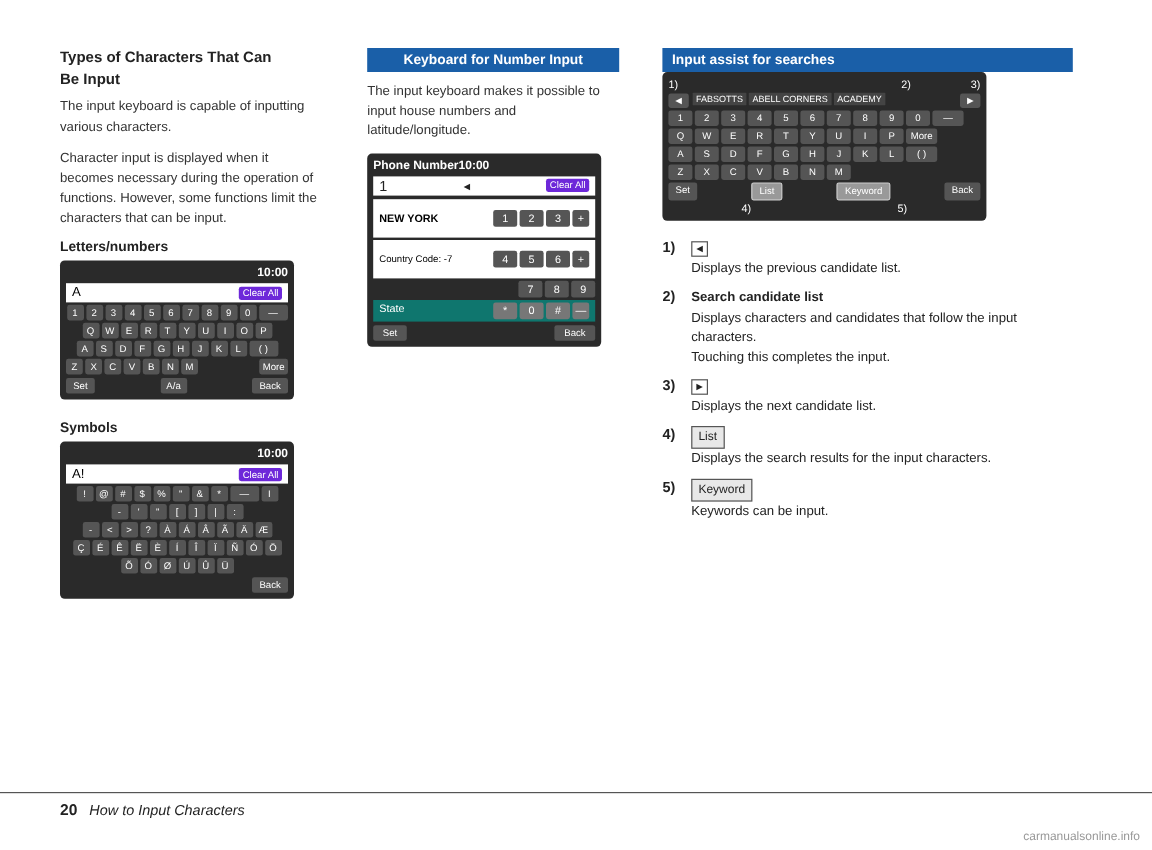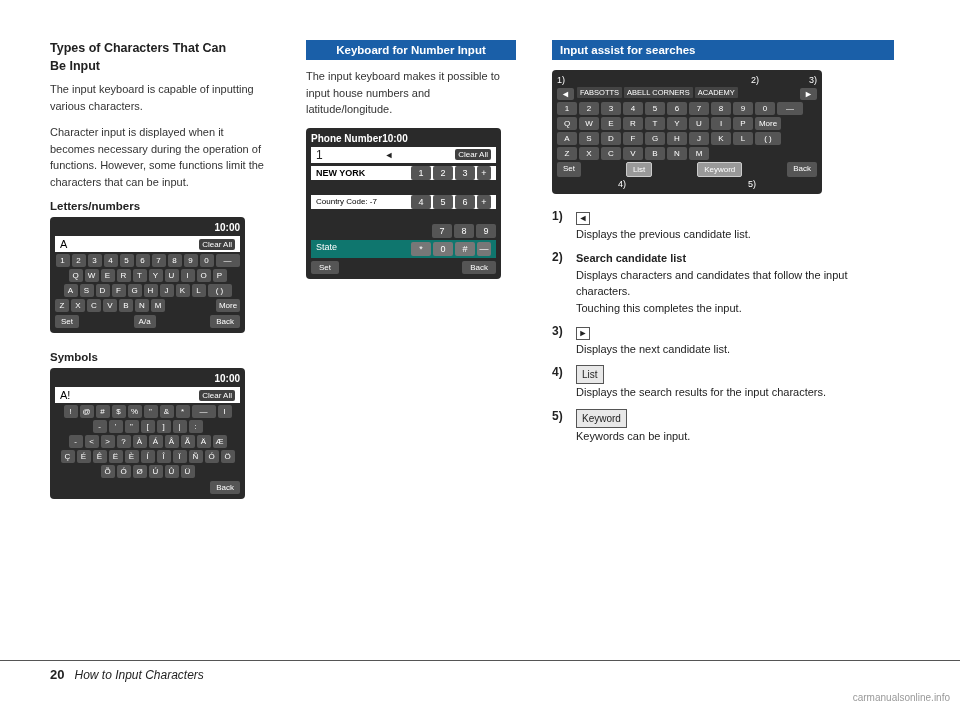--- a/index.html
+++ b/index.html
@@ -79,21 +79,21 @@
       font-size: 11px;
       height: 16px;
     }
 
     .kb-input-text {
       color: #000;
       font-size: 11px;
     }
 
     .kb-clear-btn {
-      background: #404040;
+      background: #6d28d9;
       color: #fff;
       font-size: 8px;
       padding: 1px 3px;
       border-radius: 2px;
     }
 
     .kb-keys-row {
       display: flex;
       gap: 2px;
       margin-bottom: 2px;
@@ -206,22 +206,22 @@
       margin-bottom: 3px;
       height: 16px;
     }
 
     .phone-row {
       background: #fff;
       display: flex;
       justify-content: space-between;
       align-items: center;
       padding: 2px 5px;
-      margin-bottom: 15px;
-      height: 14px;
+      margin-bottom: 2px;
+      height: 32px;
       font-size: 10px;
     }
 
     .phone-key {
       background: #555;
       color: #fff;
       font-size: 9px;
       width: 20px;
       height: 14px;
       display: flex;
@@ -271,21 +271,20 @@
     .right-col {
       flex: 1;
     }
 
     .right-blue-header {
       background: #1a5fa8;
       color: #fff;
       font-size: 11.5px;
       font-weight: bold;
       padding: 4px 8px;
-      margin-bottom: 10px;
     }
 
     
     .assist-mock {
       background: #2a2a2a;
       border-radius: 4px;
       padding: 5px;
       width: 270px;
       margin-bottom: 15px;
     }

